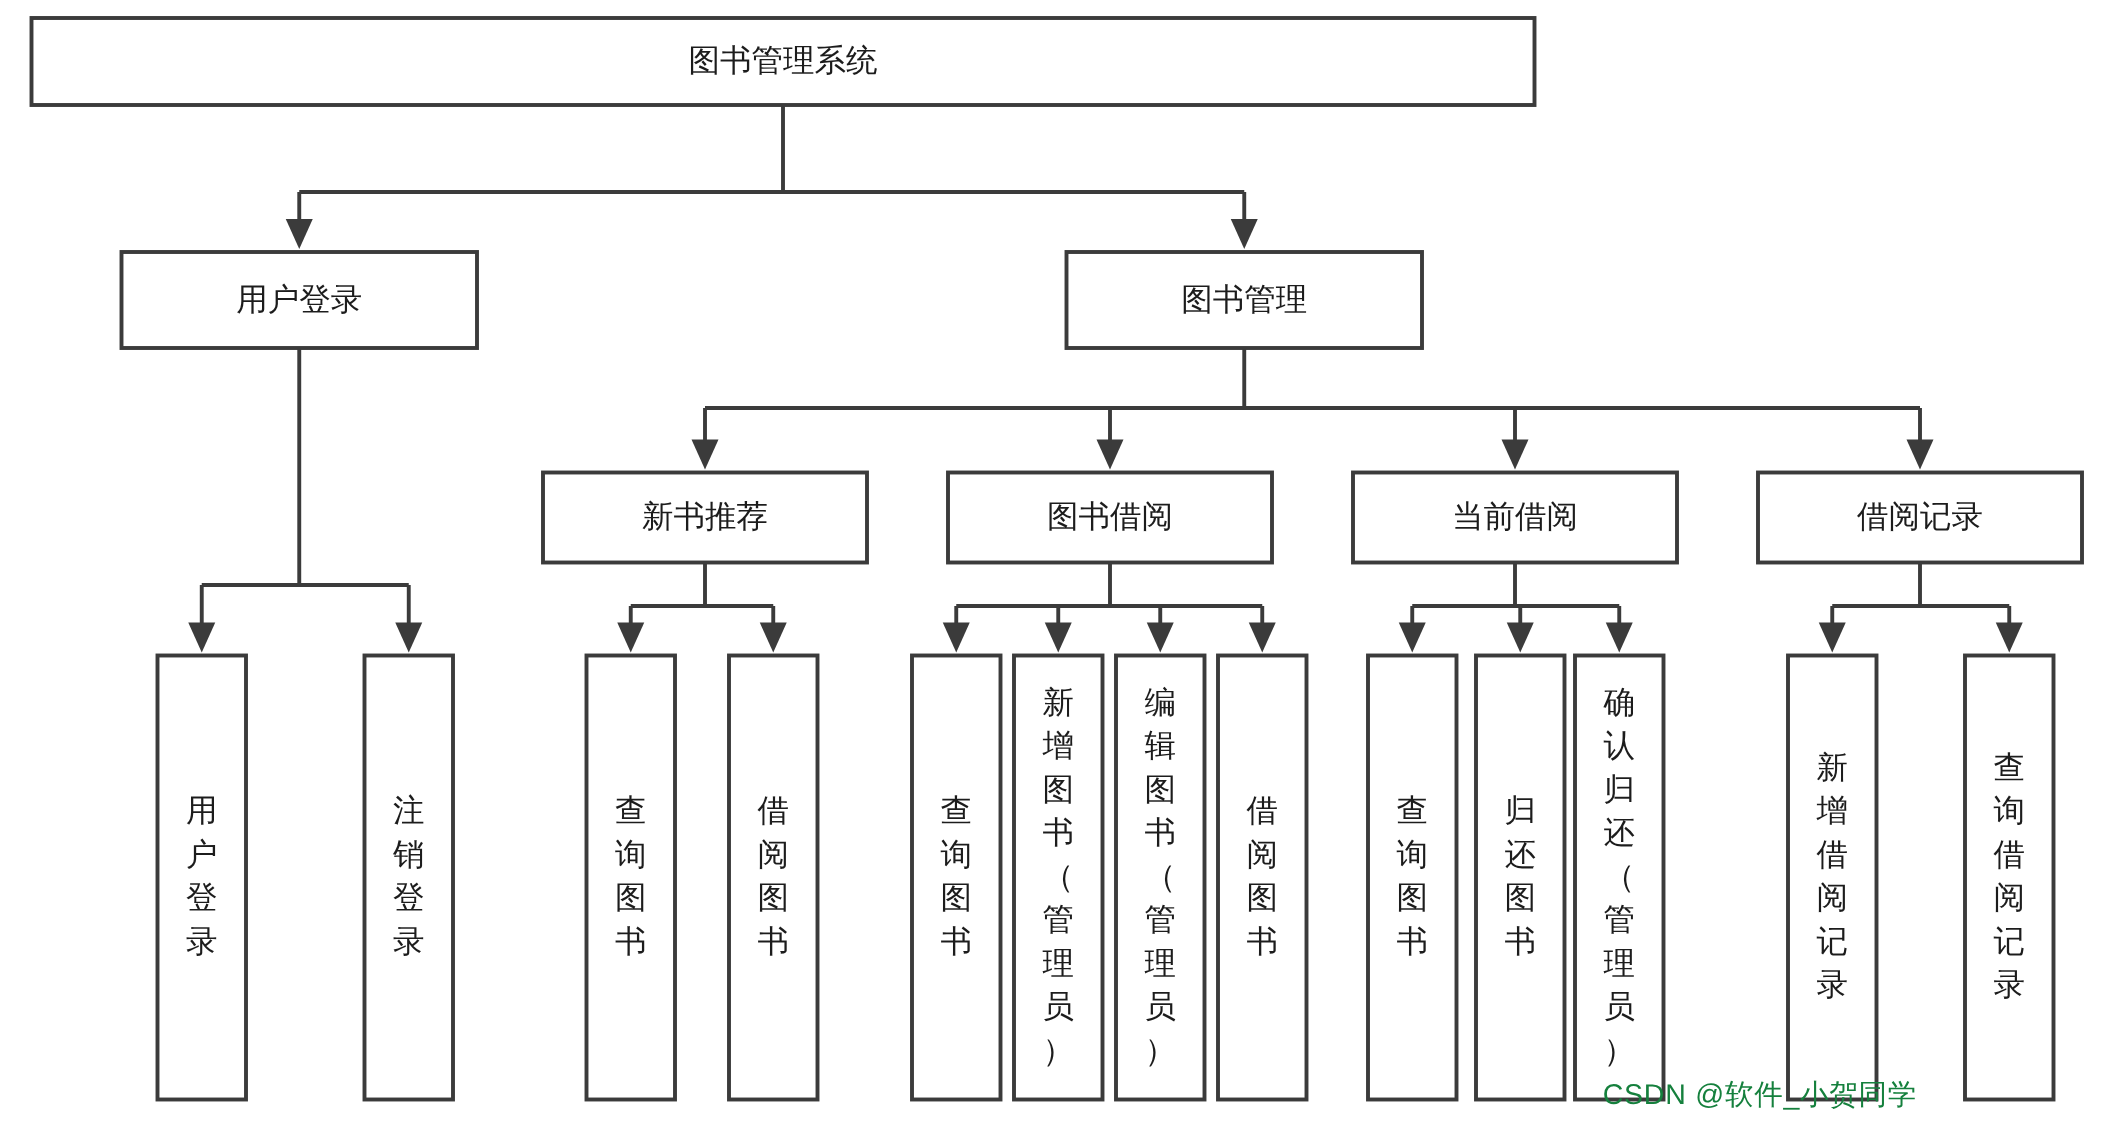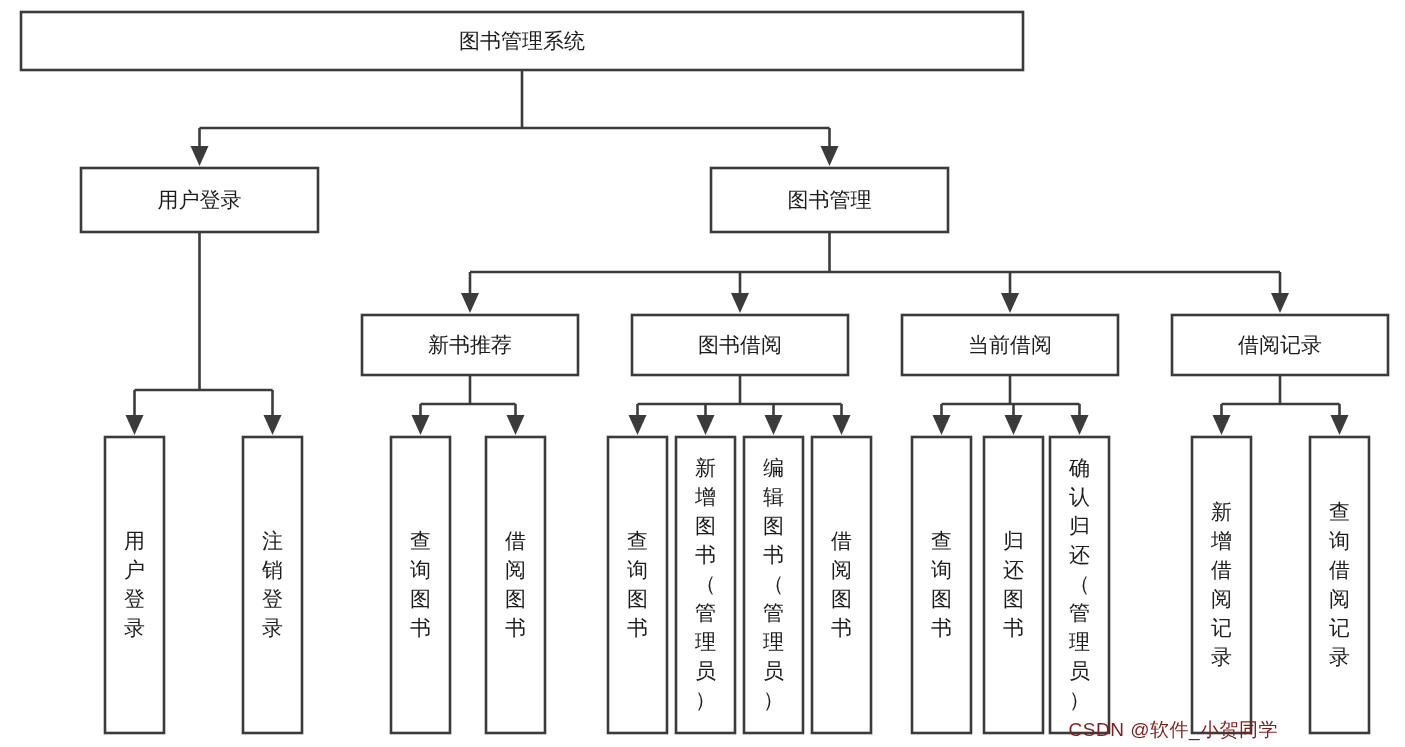--- a/index.html
+++ b/index.html
@@ -57,21 +57,21 @@
     text-anchor: middle;
     dominant-baseline: middle;
     white-space: pre;
   }
   .watermark-text {
     position: absolute;
     right: 12px;
     bottom: 4px;
     font-family: "Liberation Sans", "DejaVu Sans", sans-serif;
     font-size: 19px;
-    color: #7f1d1d;
+    color: #15803d;
     letter-spacing: 0.5px;
     user-select: none;
     white-space: nowrap;
   }
 </style>
 </head>
 <body>
 
 <div id="diagram-root">
   <svg class="diagram-canvas" viewBox="0 0 1405 747">

